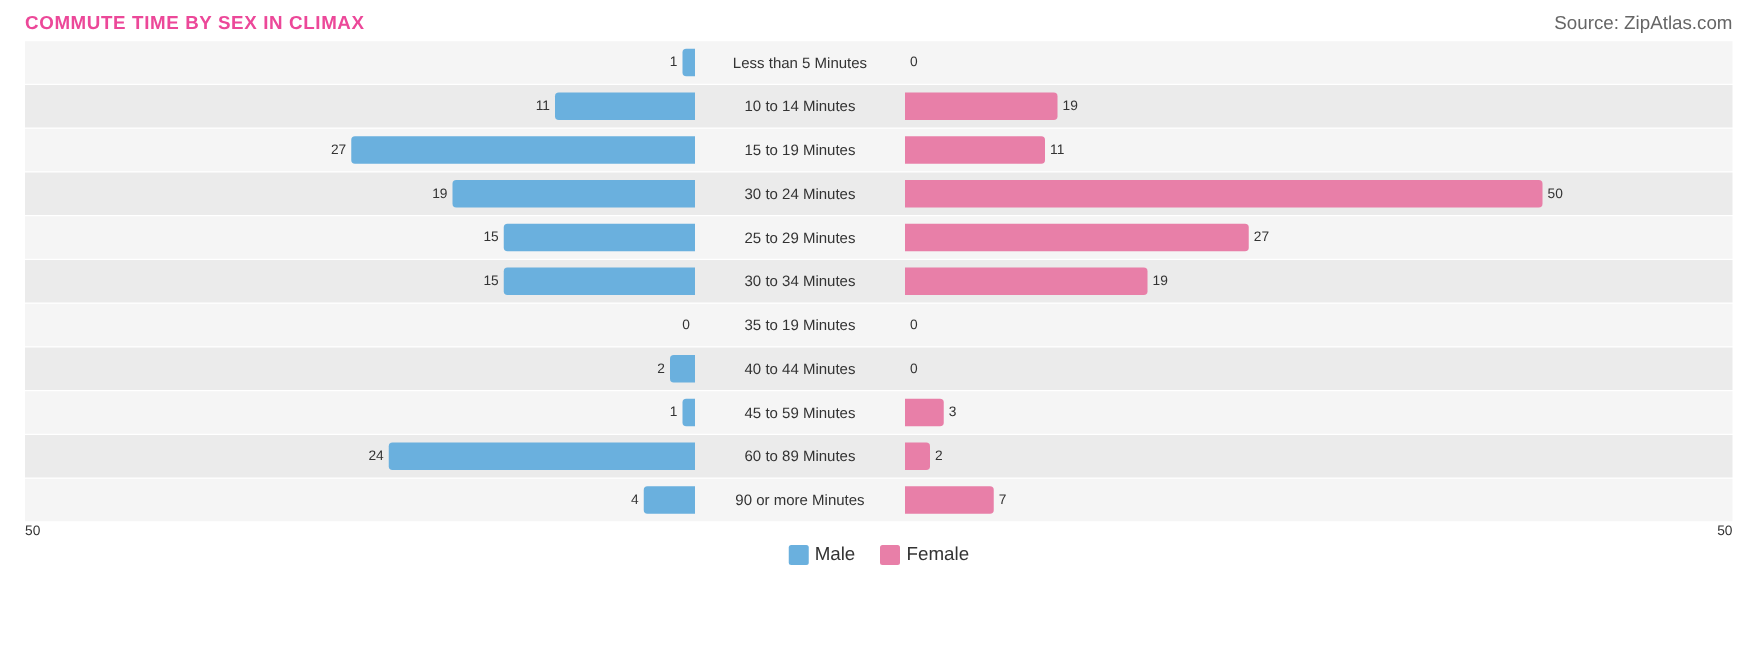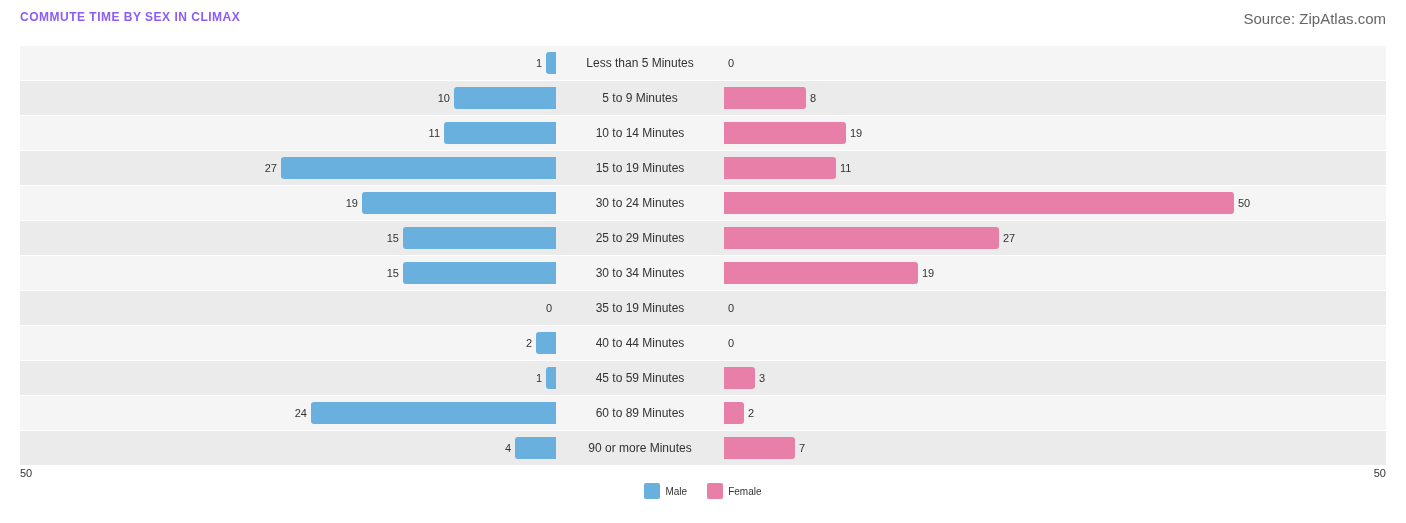--- a/index.html
+++ b/index.html
@@ -10,24 +10,24 @@
       height: 523px;
       overflow: hidden;
     }
     .chart-container {
       width: 1406px;
       height: 523px;
       padding: 10px 20px 30px 20px;
       position: relative;
     }
     .chart-title {
-      font-size: 12px;
+      font-size: 15px;
       font-weight: bold;
-      color: #8b5cf6;
-      margin-bottom: 22px;
+      color: #ec4899;
+      margin-bottom: 6px;
       text-transform: uppercase;
       letter-spacing: 0.5px;
     }
     .source-text {
       position: absolute;
       top: 10px;
       right: 20px;
       font-size: 15px;
       color: #666;
     }
@@ -101,21 +101,21 @@
       display: flex;
       justify-content: center;
       align-items: center;
       margin-top: 4px;
       gap: 20px;
     }
     .legend-item {
       display: flex;
       align-items: center;
       gap: 5px;
-      font-size: 10px;
+      font-size: 15px;
       color: #333;
     }
     .legend-box {
       width: 16px;
       height: 16px;
       border-radius: 2px;
     }
     .bottom-labels {
       display: flex;
       justify-content: space-between;
@@ -139,31 +139,20 @@
         <div class="bar-male" style="width:10px;"></div>
       </div>
       <div class="label-center">Less than 5 Minutes</div>
       <div class="right-section">
         <div class="bar-female" style="width:0px;"></div>
         <span class="value-right">0</span>
       </div>
     </div>
       <div class="row">
       <div class="left-section">
-        <span class="value-left">10</span>
-        <div class="bar-male" style="width:102px;"></div>
-      </div>
-      <div class="label-center">5 to 9 Minutes</div>
-      <div class="right-section">
-        <div class="bar-female" style="width:82px;"></div>
-        <span class="value-right">8</span>
-      </div>
-    </div>
-      <div class="row">
-      <div class="left-section">
         <span class="value-left">11</span>
         <div class="bar-male" style="width:112px;"></div>
       </div>
       <div class="label-center">10 to 14 Minutes</div>
       <div class="right-section">
         <div class="bar-female" style="width:122px;"></div>
         <span class="value-right">19</span>
       </div>
     </div>
       <div class="row">

